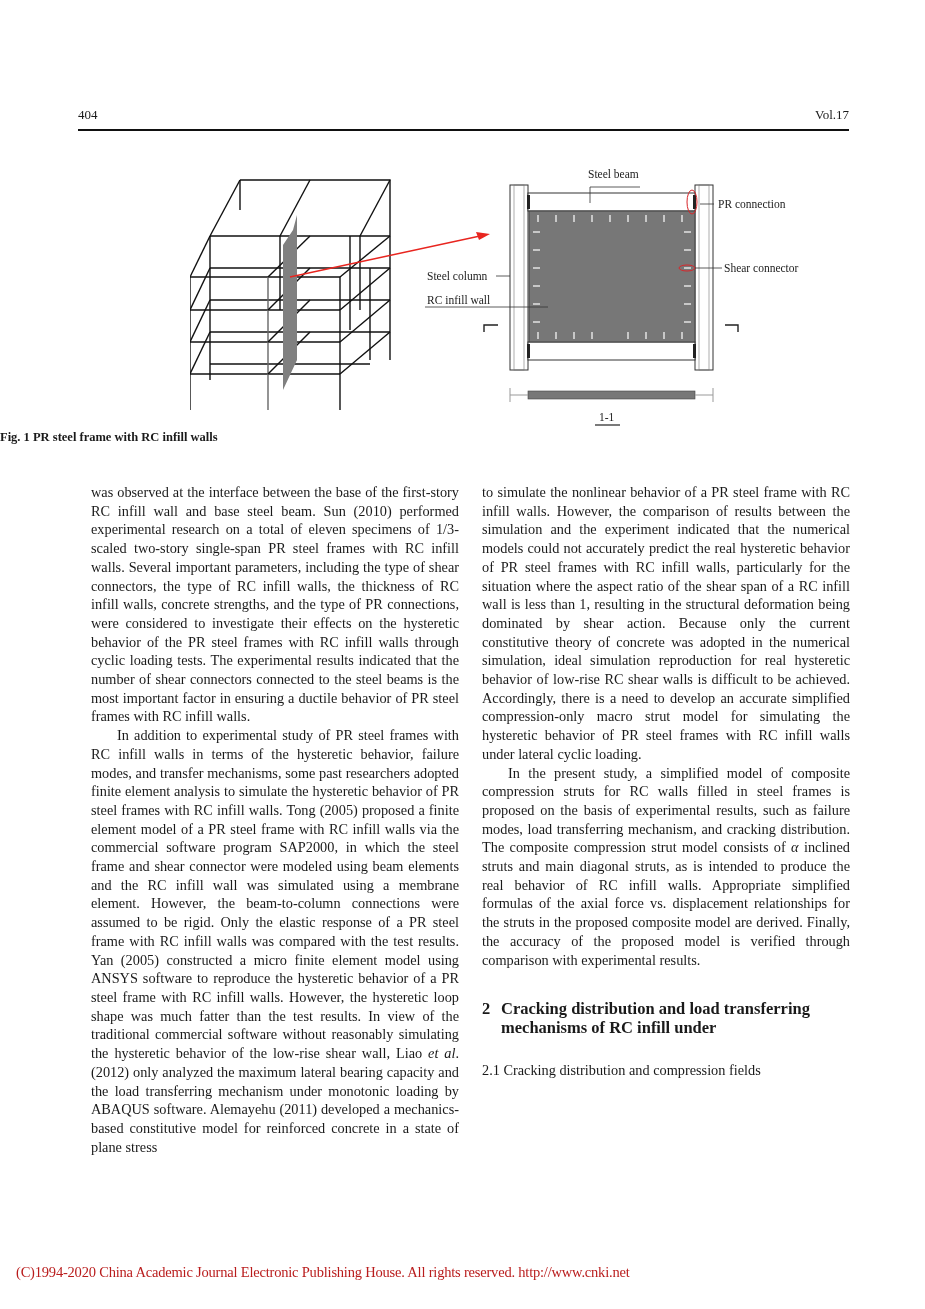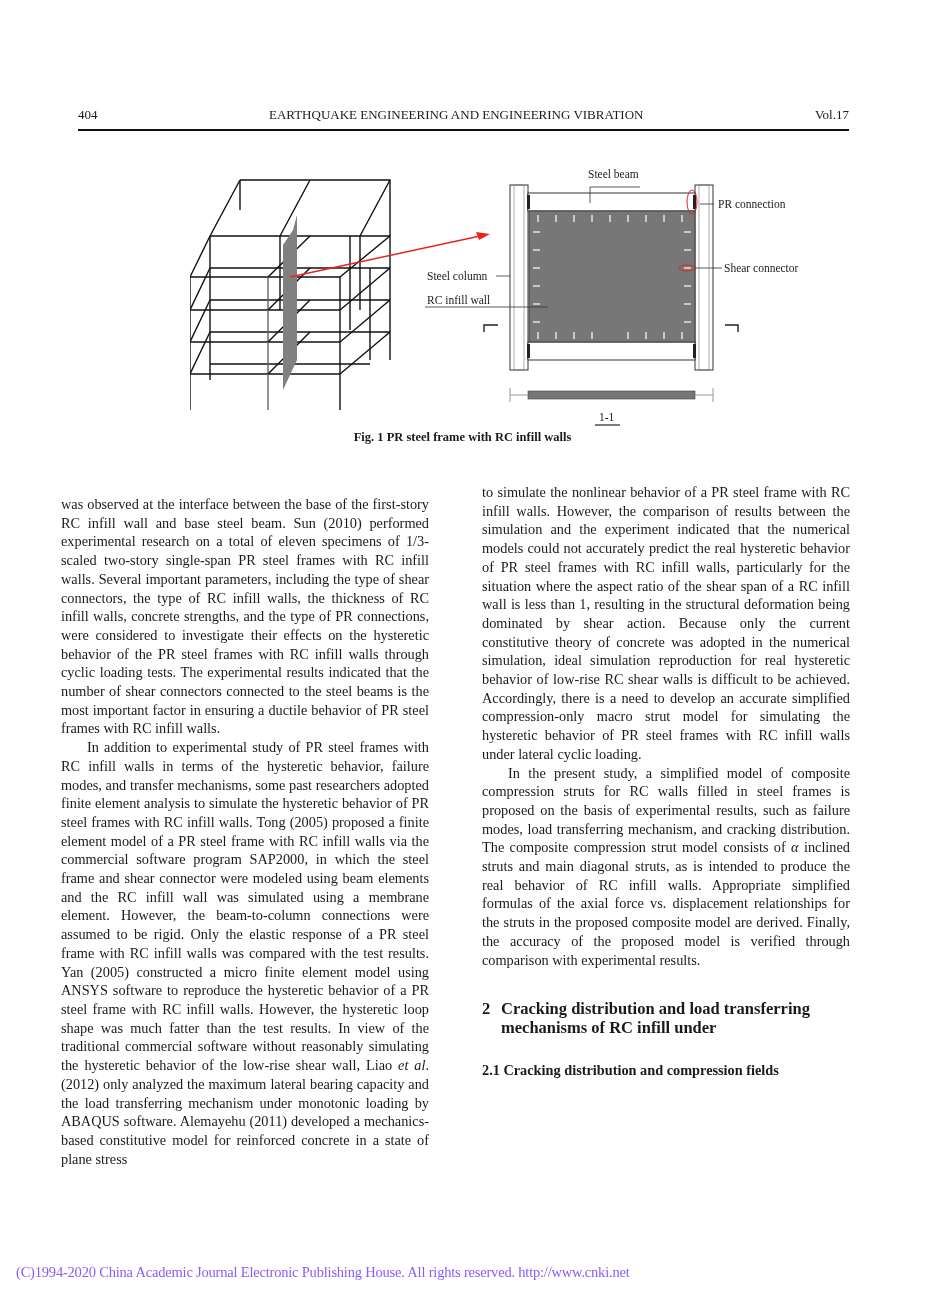--- a/index.html
+++ b/index.html
@@ -2,42 +2,41 @@
 <html><head>
 <meta charset="utf-8">
 <style>
   html, body { margin: 0; padding: 0; background: #ffffff; }
   body { width: 925px; height: 1309px; position: relative; overflow: hidden;
          font-family: "Liberation Serif", "DejaVu Serif", serif; color: #1a1a1a; }
   .running-head { position: absolute; left: 78px; top: 106px; width: 771px; height: 18px;
          font-size: 13px; display: flex; justify-content: space-between; align-items: center; gap: 48px; }
   .rule { position: absolute; left: 78px; top: 129px; width: 771px; height: 1.6px; background: #111; }
   .figure { position: absolute; left: 190px; top: 160px; width: 640px; height: 275px; }
-  .fig-caption { position: absolute; left: 0; top: 430px; width: 925px; text-align: center;
+  .fig-caption { position: absolute; left: 0; top: 430px; width: 925px; text-align: left;
          font-size: 12.5px; font-weight: bold; }
   .col { position: absolute; top: 483px; width: 368px; font-size: 14.3px; line-height: 18.7px;
          text-align: justify; }
   .col p { margin: 0; }
   .col p.indent { text-indent: 26px; }
-  .col-left { left: 61px; margin-top: 12px; }
+  .col-left { left: 91px; }
   .col-right { left: 482px; }
   .h2 { font-weight: bold; font-size: 16.5px; line-height: 19px; margin: 30px 0 0 0;
         display: flex; text-align: left; }
   .h2 .num { width: 19px; flex: 0 0 19px; }
-  .h3 { font-weight: bold; font-size: 14.3px; margin: 24px 0 18px 0; text-align: left; }
-  .footer { position: absolute; left: 16px; top: 1264px; font-size: 14.5px; color: #8b5cf6;
+  .h3 { font-weight: normal; font-size: 14.3px; margin: 24px 0 18px 0; text-align: left; }
+  .footer { position: absolute; left: 16px; top: 1264px; font-size: 14.5px; color: #b91c1c;
          font-family: "Liberation Serif", serif; letter-spacing: -0.2px; }
   .lbl { font-family: "Liberation Serif", serif; font-size: 11.5px; fill: #222; }
 </style>
 </head>
 <body>
 
 <div class="running-head">
   <span>404</span>
-  <span>EARTHQUAKE ENGINEERING AND ENGINEERING VIBRATION</span>
   <span>Vol.17</span>
 </div>
 <div class="rule"></div>
 
 <div class="figure">
   <svg width="640" height="275" viewBox="0 0 640 275">
 
     <g stroke="#111" stroke-width="1.4" fill="none">
 
       <polyline points="50,20 200,20 200,50"></polyline>

